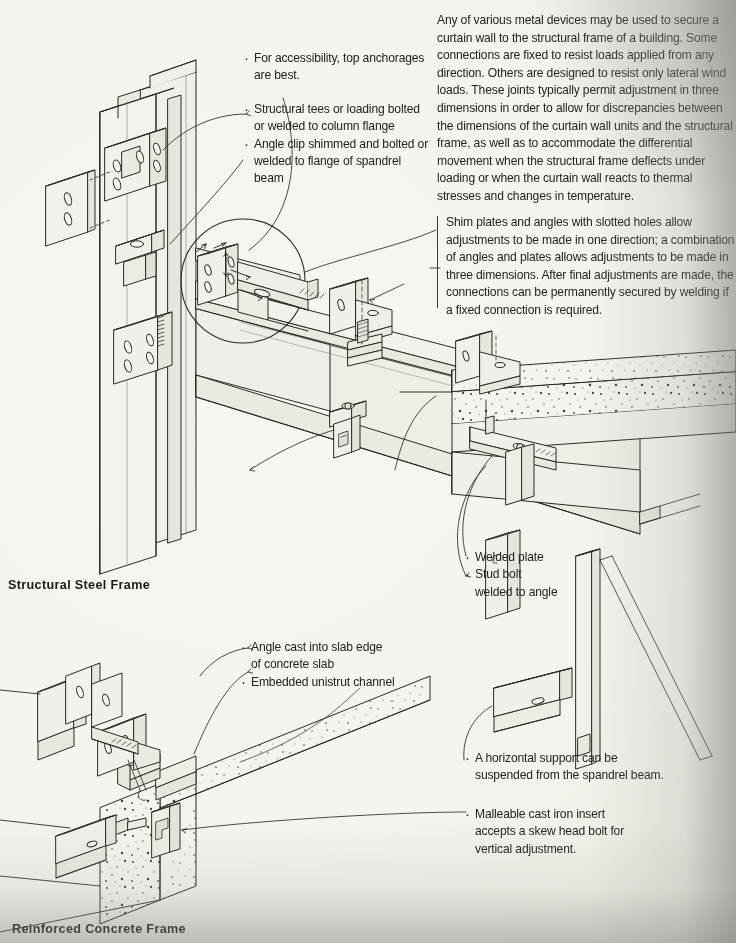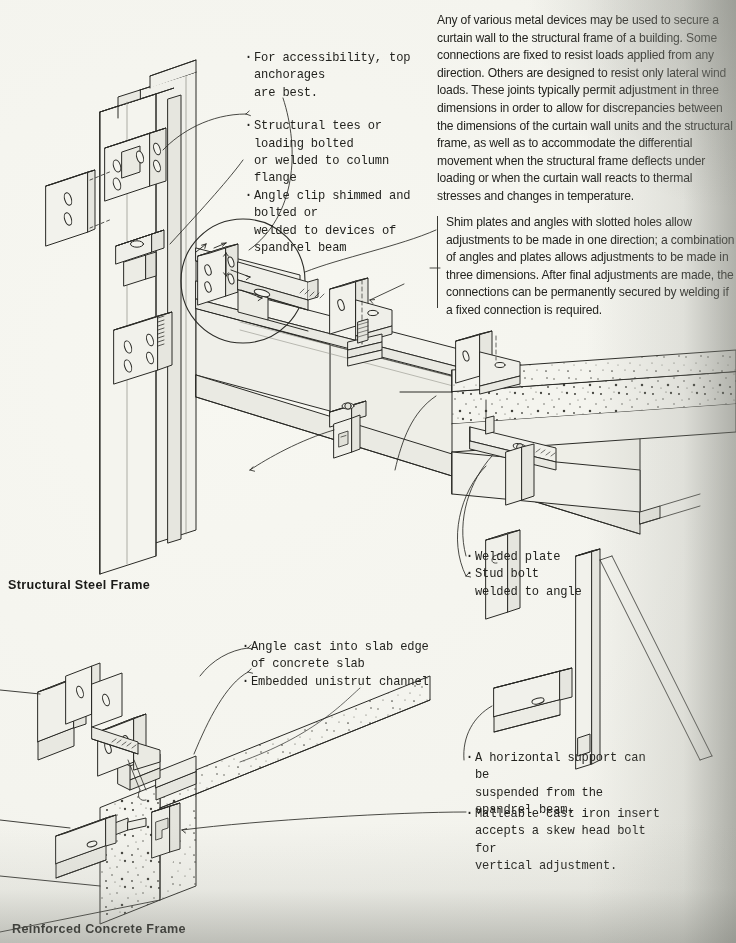--- a/index.html
+++ b/index.html
@@ -38,21 +38,21 @@
     position:absolute;
     font-family:"Liberation Sans", sans-serif;
     font-size:12.1px;
     line-height:17.6px;
     color:#23231f;
     letter-spacing:-0.15px;
     white-space:pre-line;
   }
   .callout{
     position:absolute;
-    font-family:Liberation Mono, monospace;
+    font-family:Liberation Sans, sans-serif;
     font-size:12.1px;
     line-height:17.4px;
     color:#23231f;
     letter-spacing:-0.15px;
   }
   .callout ul{margin:0;padding:0;list-style:none;}
   .callout li{margin:0 0 0 0;padding:0 0 0 11px;position:relative;white-space:pre-line;}
   .callout li::before{
     content:"\00b7";
     position:absolute;left:1px;top:-1px;font-size:15px;line-height:17.4px;color:#23231f;
@@ -451,21 +451,21 @@
   <div class="p2-rule" style="left:437px;top:216px;height:92px;"></div>
   <div class="para" style="left:446px;top:214px;width:290px;">Shim plates and angles with slotted holes allow adjustments to be made in one direction; a combination of angles and plates allows adjustments to be made in three dimensions. After final adjustments are made, the connections can be permanently secured by welding if a fixed connection is required.</div>
 
   <div class="callout" style="left:243px;top:50px;width:190px;">
     <ul>
       <li>For accessibility, top anchorages
 are best.</li>
       <li style="margin-top:16px;">Structural tees or loading bolted
 or welded to column flange</li>
       <li>Angle clip shimmed and bolted or
-welded to devices of spandrel beam</li>
+welded to flange of spandrel beam</li>
     </ul>
   </div>
 
   <div class="callout" style="left:247px;top:455px;width:190px;">
     <ul>
     </ul>
   </div>
 
   <div class="callout" style="left:464px;top:549px;width:180px;">
     <ul>

